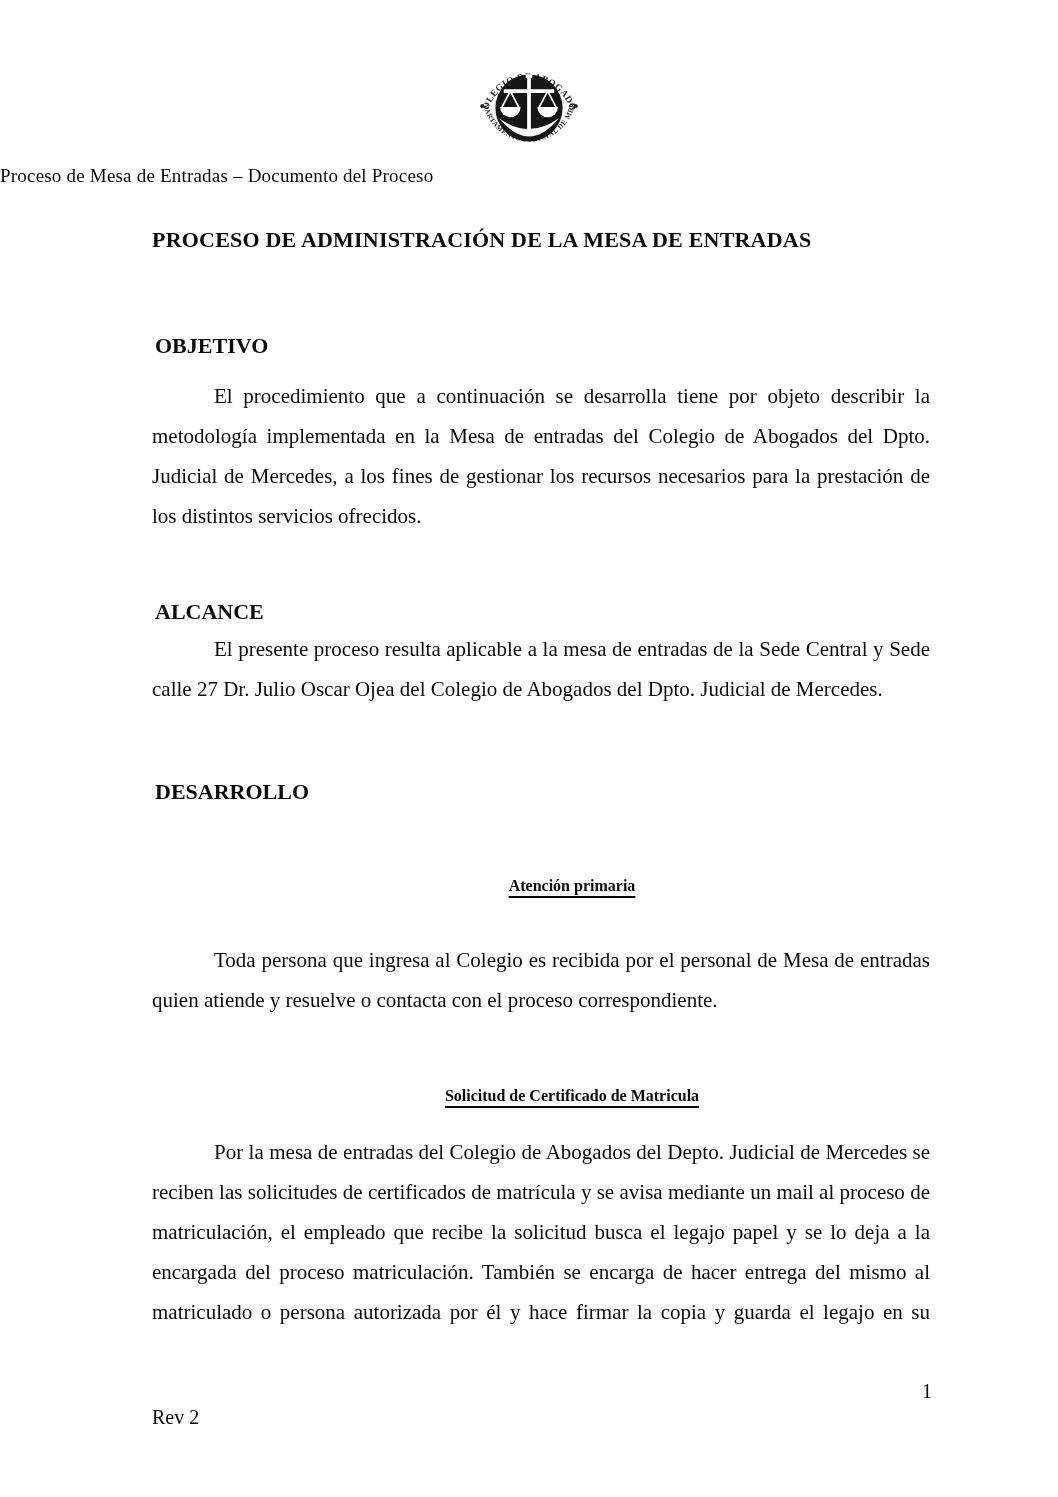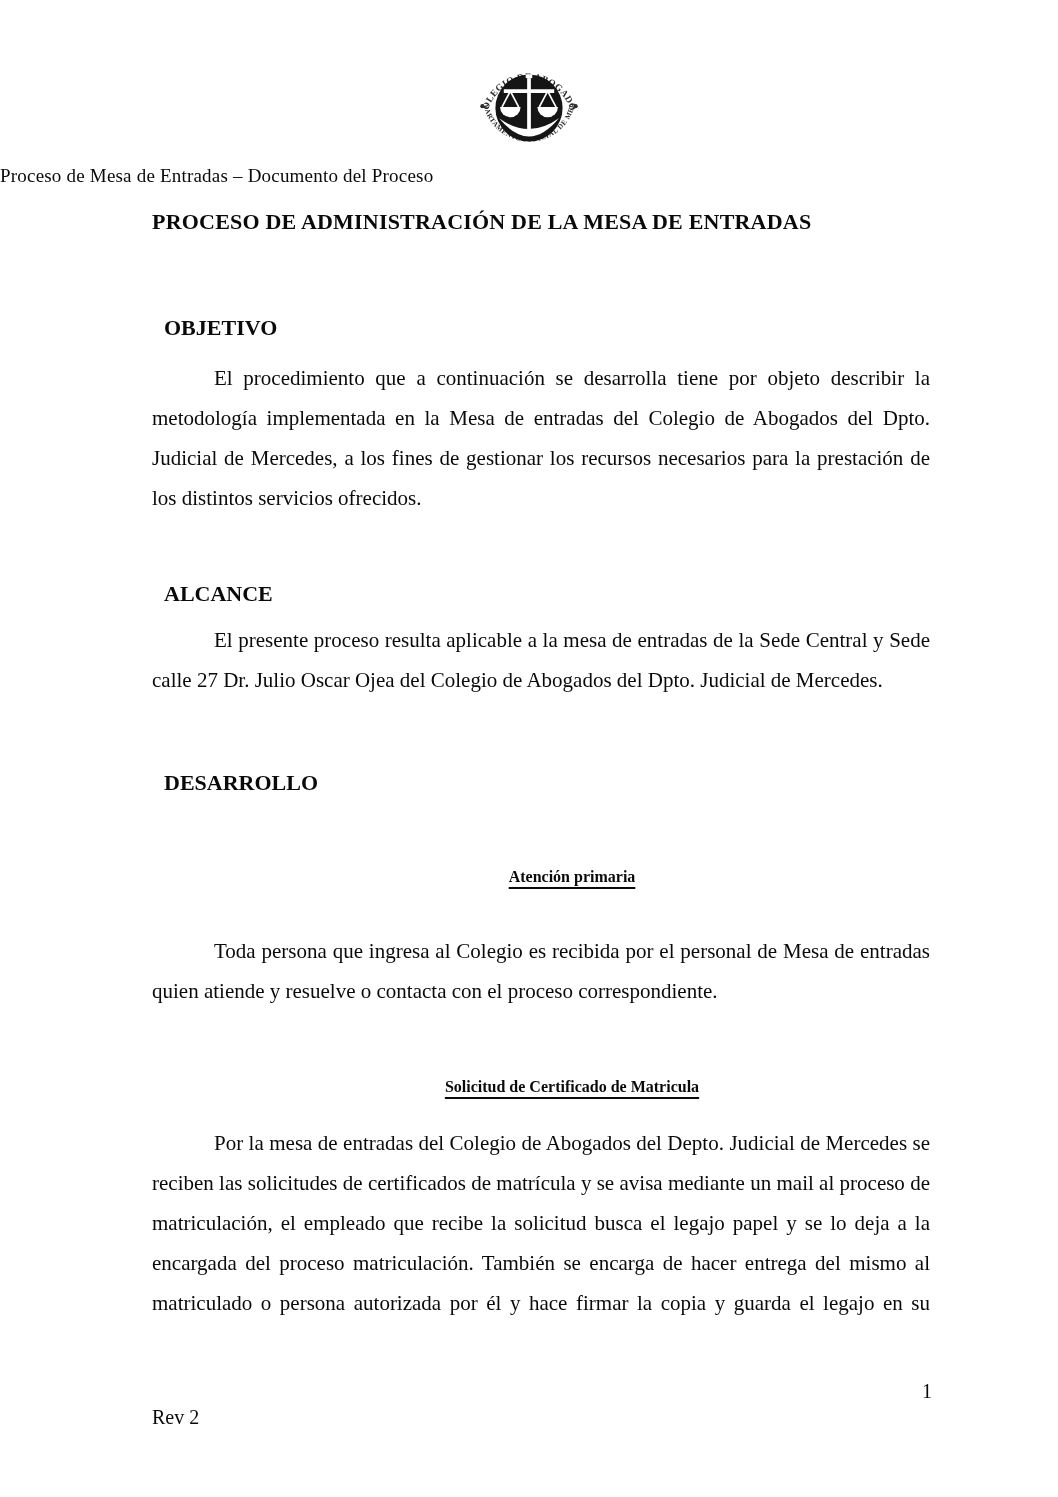--- a/index.html
+++ b/index.html
@@ -28,37 +28,37 @@
   .header-line {
     position: absolute;
     top: 165px;
     left: 0;
     width: 100%;
     font-size: 19px;
     letter-spacing: 0.2px;
   }
   .content {
     position: absolute;
-    top: 208px;
+    top: 226px;
     left: 152px;
     width: 778px;
     font-size: 21px;
   }
   .doc-title {
     font-size: 22px;
     font-weight: bold;
     line-height: 28px;
     margin: 0;
     letter-spacing: 0.2px;
   }
   .h-main {
     font-size: 22px;
     font-weight: bold;
     line-height: 28px;
-    margin: 12px;
+    margin: 3px;
   }
   .h-sub {
     font-size: 16px;
     font-weight: bold;
     line-height: 28px;
     margin: 0 0 0 62px;
     text-decoration: underline;
     text-decoration-thickness: 2px;
     text-underline-offset: 5px;
     text-align: center;

